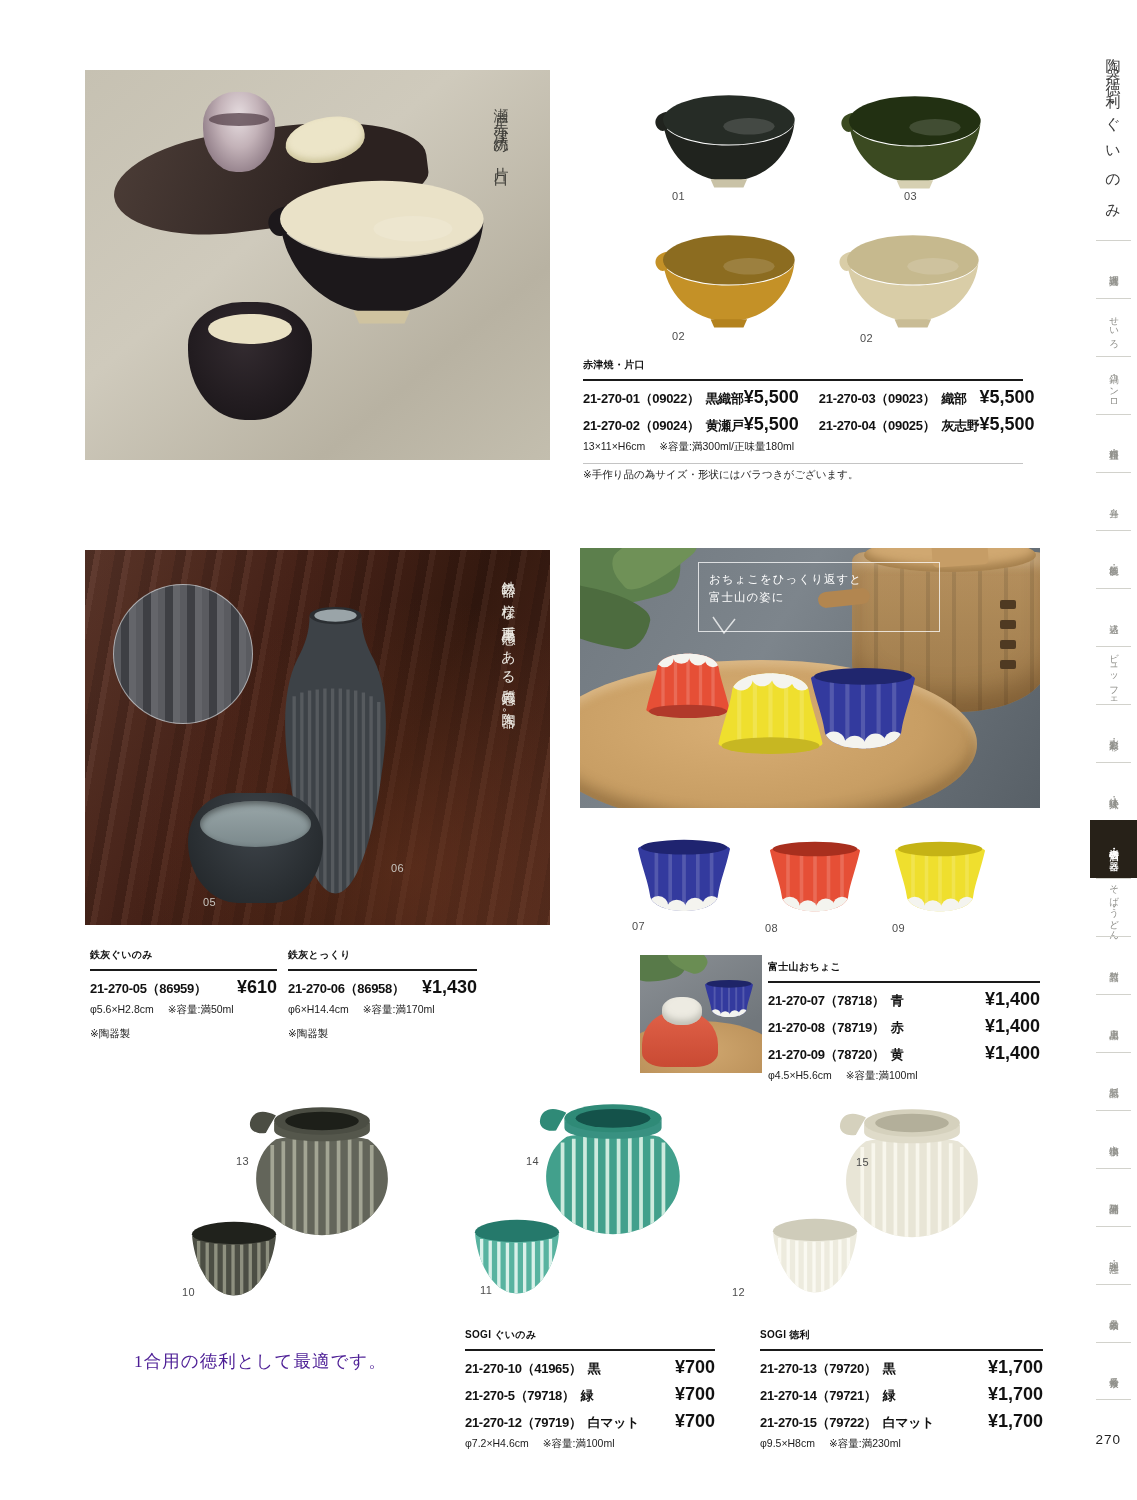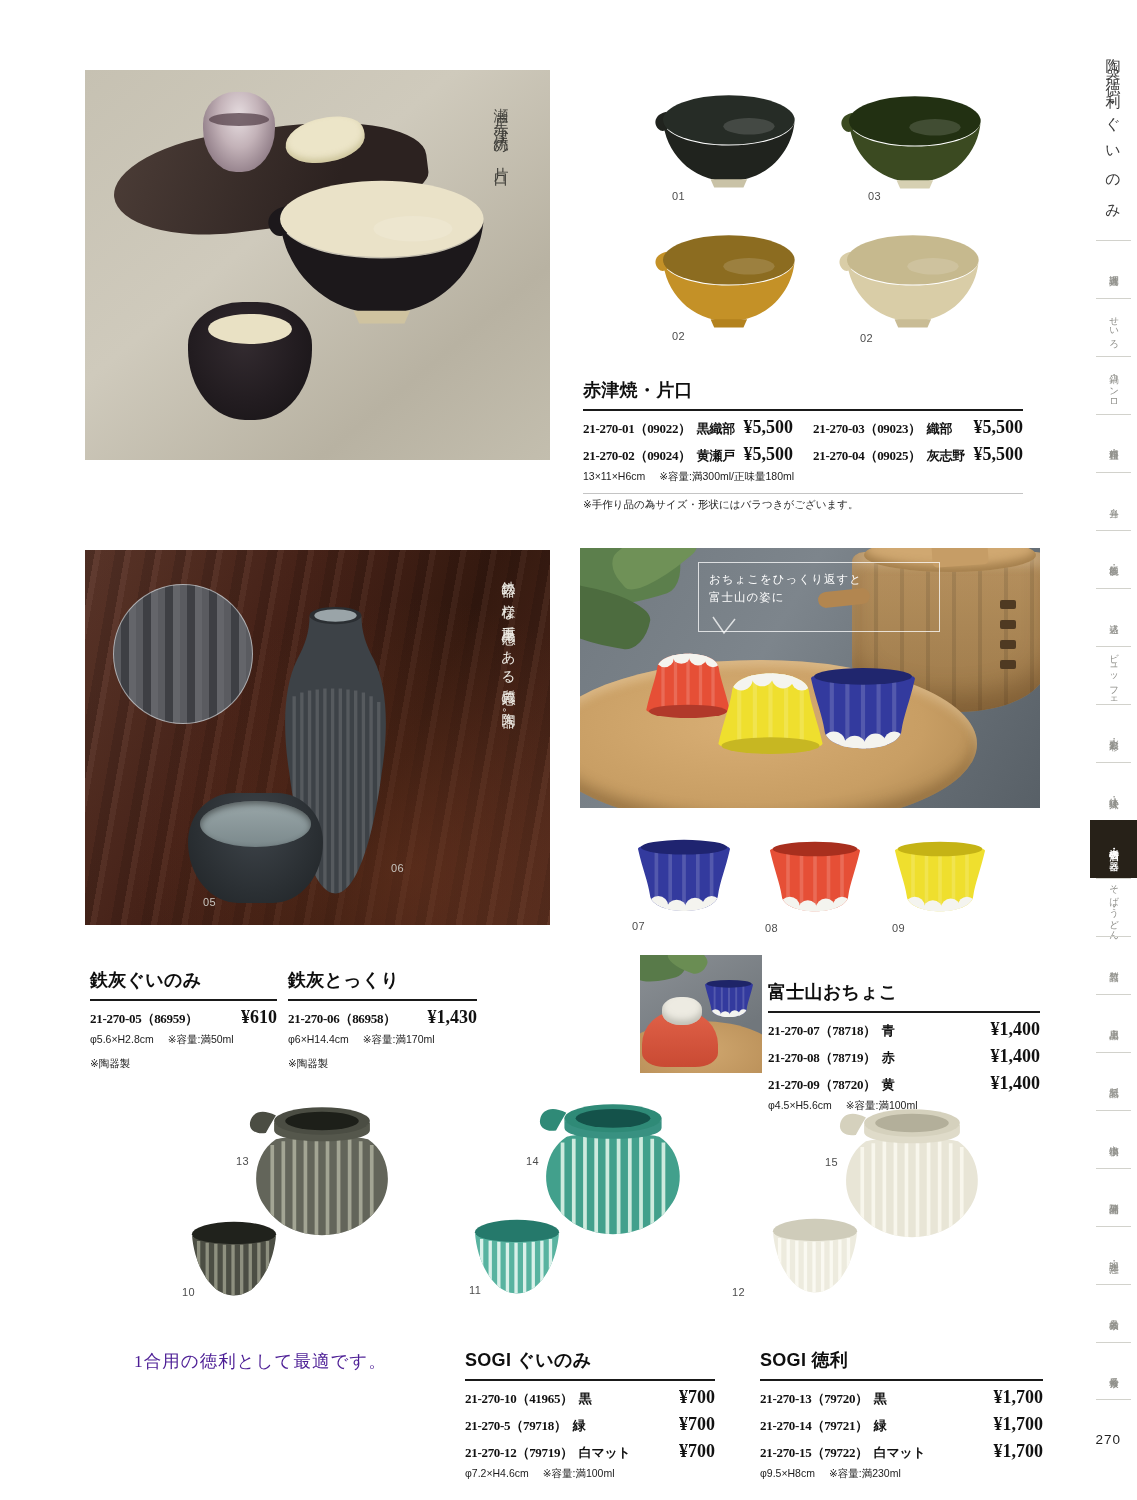--- a/index.html
+++ b/index.html
@@ -8,25 +8,25 @@
   .abs { position:absolute; }
   .photo { position:absolute; overflow:hidden; }
   .vtext { writing-mode:vertical-rl; }
 
   
   .num { position:absolute; font-size:11px; color:#4c4c4c; letter-spacing:.5px; }
   .num.light { color:#c8c5bf; }
 
   
   .listing { position:absolute; }
-  .l-title { font-size:18px; font-weight:700; letter-spacing:.3px; color:#0f0f0f;margin-top:20px; }
+  .l-title { font-size:10px; font-weight:700; letter-spacing:.3px; color:#0f0f0f; }
   .l-rule { border-top:2px solid #1a1a1a; margin-top:7px; }
   .l-thinrule { border-top:1px solid #c4c4c4; margin-top:9px; }
   .l-grid { display:grid; grid-template-columns:1fr 1fr; column-gap:20px; }
-  .l-row { display:flex; justify-content:space-between; align-items:baseline; margin-top:6px;font-family:Liberation Serif, serif; }
+  .l-row { display:flex; justify-content:space-between; align-items:baseline; margin-top:6px; }
   .l-code { font-size:13px; font-weight:600; letter-spacing:-.3px; white-space:nowrap; }
   .l-name { margin-left:6px; }
   .l-price { font-size:18px; font-weight:700; white-space:nowrap; }
   .l-spec { margin-top:5px; font-size:10.5px; color:#1c1c1c; display:flex; gap:14px; }
   .l-note { margin-top:4px; font-size:10.5px; color:#1c1c1c; }
 
   
   .photo-seto { left:85px; top:70px; width:465px; height:390px;
     background:linear-gradient(140deg,#c6c1b2,#cfcabc 40%,#b8b2a2 75%,#c3beae); }
   .seto-caption { position:absolute; right:40px; top:26px; height:250px;
@@ -207,21 +207,21 @@
   <svg class="abs" style="left:838px;top:86px;width:150px;height:110px;--body:var(--bowl-oribe,#3b4a21);--inner:#223012;--foot:#d6d0b2" viewBox="0 0 164 116">
       <use href="#sym-bowl"></use>
     </svg>
   <svg class="abs" style="left:652px;top:225px;width:150px;height:110px;--body:var(--bowl-kiseto,#c49127);--inner:#8c6c20;--foot:#b3821e" viewBox="0 0 164 116">
       <use href="#sym-bowl"></use>
     </svg>
   <svg class="abs" style="left:836px;top:226px;width:150px;height:108px;--body:var(--bowl-shino,#d9cda7);--inner:#c6b98e;--foot:#c9bc95" viewBox="0 0 164 116">
       <use href="#sym-bowl"></use>
     </svg>
   <span class="num" style="left:672px;top:190px">01</span>
-  <span class="num" style="left:868px;top:190px">03</span>
+  <span class="num" style="left:904px;top:190px">03</span>
   <span class="num" style="left:672px;top:330px">02</span>
   <span class="num" style="left:860px;top:332px">02</span>
 
   <section class="listing" style="left:583px;top:358px;width:440px">
     <div class="l-title">赤津焼・片口</div>
     <div class="l-rule"></div>
     <div class="l-grid">
       <div class="l-row">
         <span class="l-code"><span>21-270-01（09022）</span><span class="l-name">黒織部</span></span>
         <span class="l-price">¥5,500</span>
@@ -386,22 +386,22 @@
     </svg>
   <svg class="abs" style="left:838px;top:1099px;width:148px;height:140px;--body:var(--sogi-white,#e8e5d6);--stripe:#f8f6ec;--rimtop:#d5d1bd;--rimband:#dfdbc9;--inner:#b3af9a" viewBox="0 0 160 152">
       <use href="#sym-pitcher"></use>
     </svg>
   <svg class="abs" style="left:762px;top:1215px;width:106px;height:88px;--body:#edebde;--stripe:#faf9f1;--inner:#cfccba" viewBox="0 0 110 92">
       <use href="#sym-cup"></use>
     </svg>
   <span class="num" style="left:236px;top:1155px">13</span>
   <span class="num" style="left:182px;top:1286px">10</span>
   <span class="num" style="left:526px;top:1155px">14</span>
-  <span class="num" style="left:469px;top:1284px">11</span>
-  <span class="num" style="left:825px;top:1156px">15</span>
+  <span class="num" style="left:480px;top:1284px">11</span>
+  <span class="num" style="left:856px;top:1156px">15</span>
   <span class="num" style="left:732px;top:1286px">12</span>
 
   <div class="serif-note">
     <div>1合用の徳利として最適です。</div>
   </div>
 
   <section class="listing" style="left:465px;top:1328px;width:250px">
     <div class="l-title">SOGI ぐいのみ</div>
     <div class="l-rule"></div>
     <div class="l-row">

